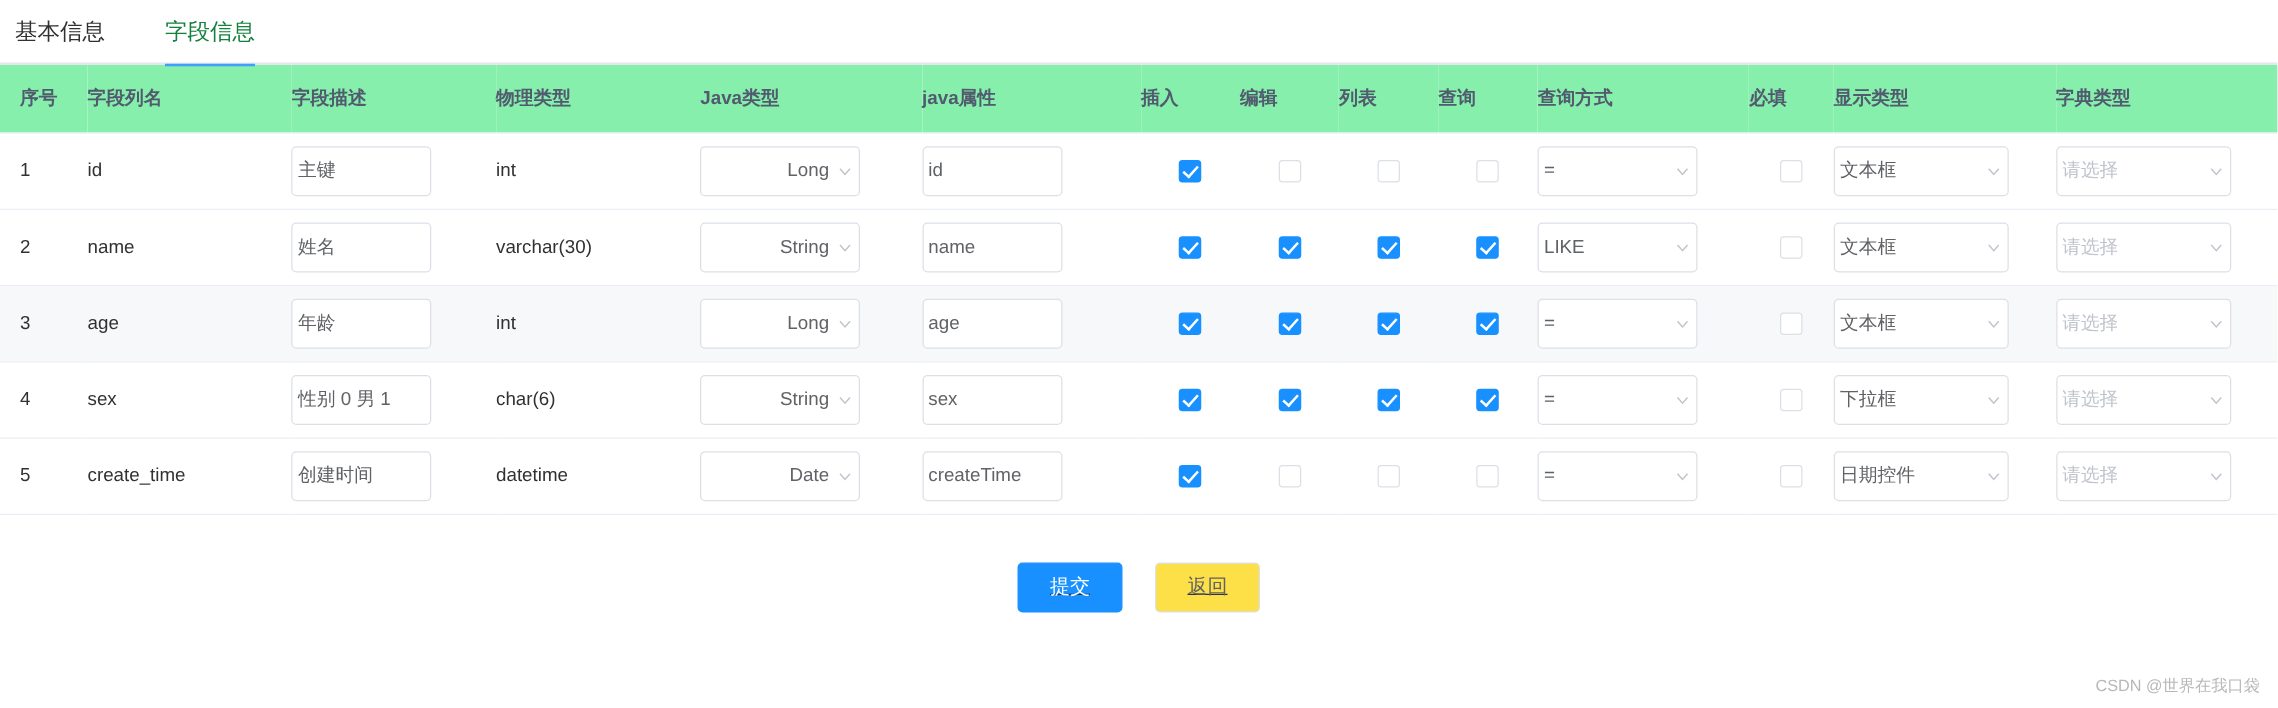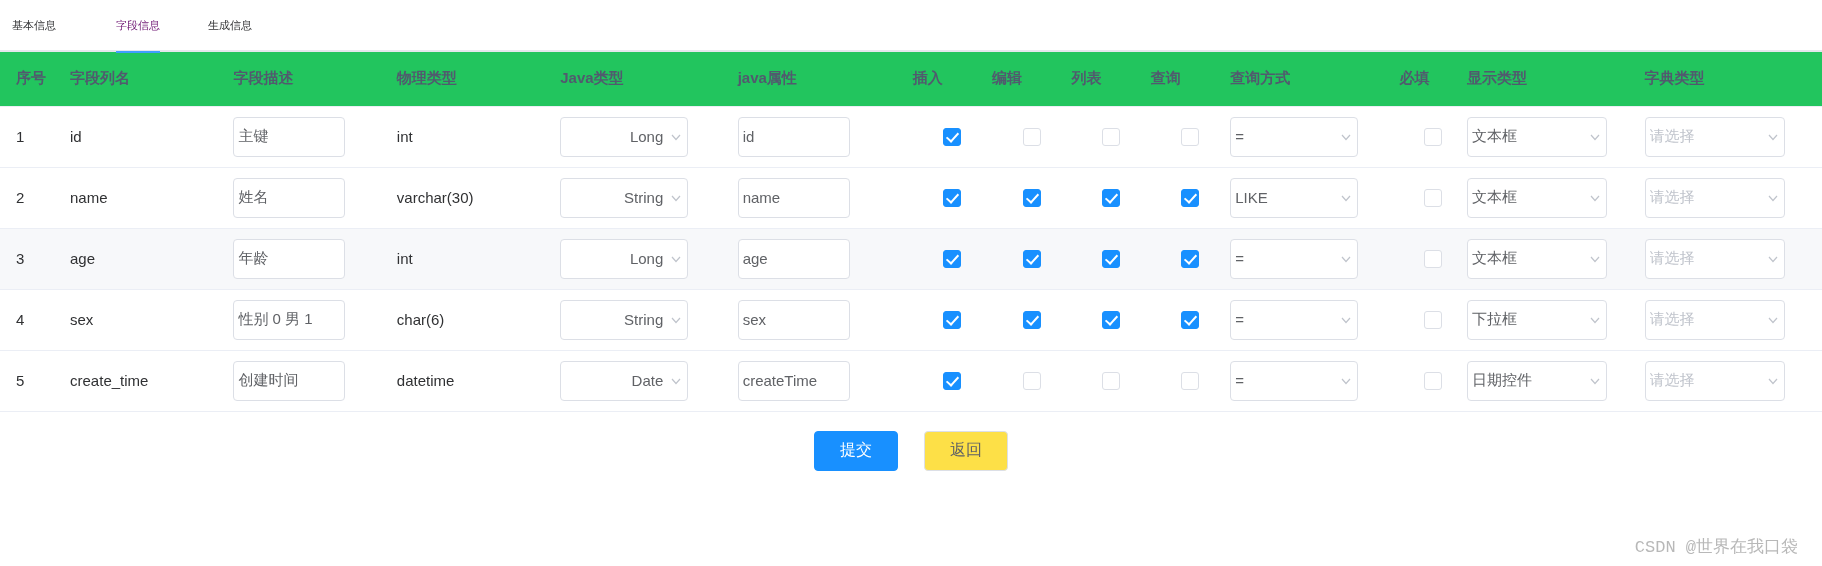--- a/index.html
+++ b/index.html
@@ -15,48 +15,48 @@
   
   .tabs {
     position: relative;
     height: 52px;
     display: flex;
     align-items: center;
     padding-left: 12px;
     border-bottom: 2px solid #e4e7ed;
   }
   .tab {
-    font-size: 11px;
+    font-size: 18px;
     color: #303133;
     padding: 0 20px 0 0;
     margin-right: 28px;
     height: 52px;
     line-height: 52px;
     cursor: pointer;
     position: relative;
     white-space: nowrap;
   }
-  .tab.active { color: #701a75; margin-left: 12px; }
+  .tab.active { color: #15803d; }
   .tab.active::after {
     content: "";
     position: absolute;
     left: 0; right: 20px; bottom: -2px;
     height: 2px;
     background: #409eff;
   }
 
   
   .table-wrap { width: 100%; }
   table.grid {
     width: 1822px;
     border-collapse: collapse;
     table-layout: fixed;
   }
   table.grid thead th {
-    background: #22c55e;
+    background: #86efac;
     color: #515a6e;
     font-size: 15px;
     font-weight: bold;
     text-align: left;
     height: 54px;
     padding: 0 0 0 0;
     border-bottom: 1px solid #ebeef5;
     vertical-align: middle;
   }
   table.grid tbody td {
@@ -139,60 +139,59 @@
     width: 5px; height: 10px;
     border: 2px solid #fff;
     border-top: 0; border-left: 0;
     transform: rotate(42deg);
   }
 
   
   .footer {
     height: 78px;
     display: flex;
-    align-items: center;
+    align-items: flex-end;
     justify-content: center;
     gap: 26px;
+    text-decoration: underline;
   }
   .btn {
     height: 40px;
     min-width: 84px;
     padding: 0 22px;
     border-radius: 4px;
     font-size: 16px;
     display: inline-flex;
     align-items: center;
     justify-content: center;
     cursor: pointer;
     border: 1px solid transparent;
   }
   .btn-primary { background: #1890ff; color: #fff; border-color: #1890ff; }
   .btn-default { background: #fde047; color: #606266; border-color: #dcdfe6; }
 
   .watermark {
     position: absolute;
-    right: 24px;
+    right: 14px;
     bottom: 8px;
-    font-size: 17px;
+    font-size: 13px;
     color: #b8b8b8;
     user-select: none;
     white-space: nowrap;
-    font-family: Liberation Mono, monospace;
   }
   .page { position: relative; width: 1822px; height: 566px; }
 </style>
 </head>
 <body>
 
 <div class="page">
 
   <div class="tabs" id="tab-bar">
       <div class="tab">基本信息</div>
       <div class="tab active">字段信息</div>
-      <div class="tab">生成信息</div>
     </div>
 
   <div class="table-wrap">
     <table class="grid">
       <thead>
         <tr id="header-row">
             <th class="c-idx">序号</th>
             <th class="c-col">字段列名</th>
             <th class="c-desc">字段描述</th>
             <th class="c-phys">物理类型</th>

